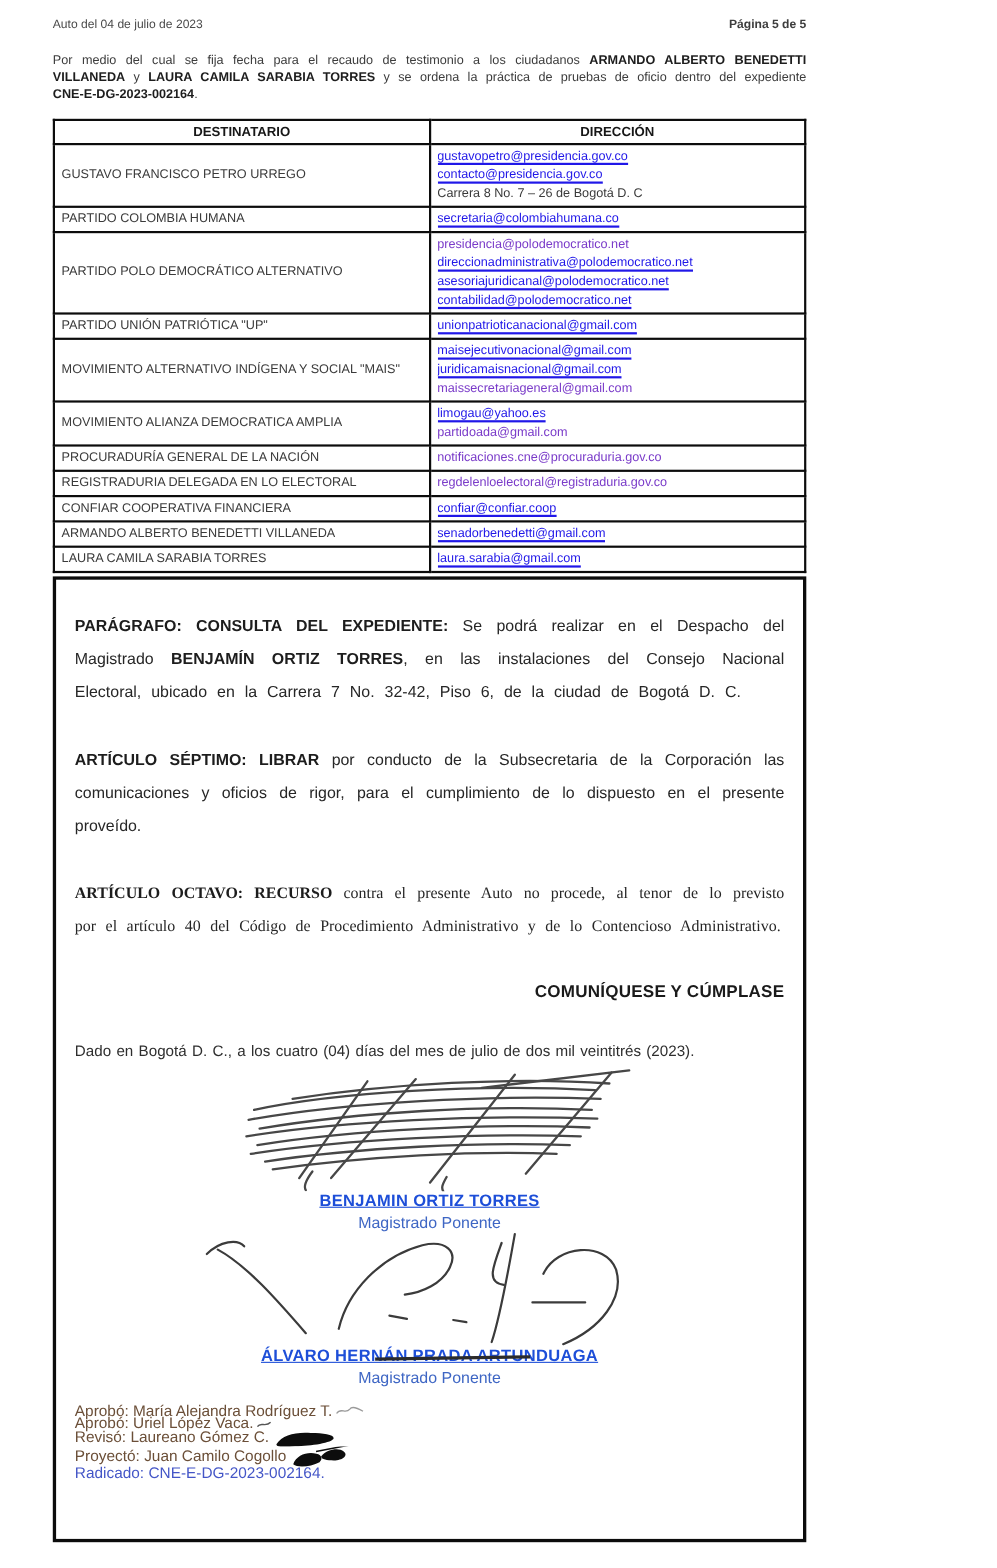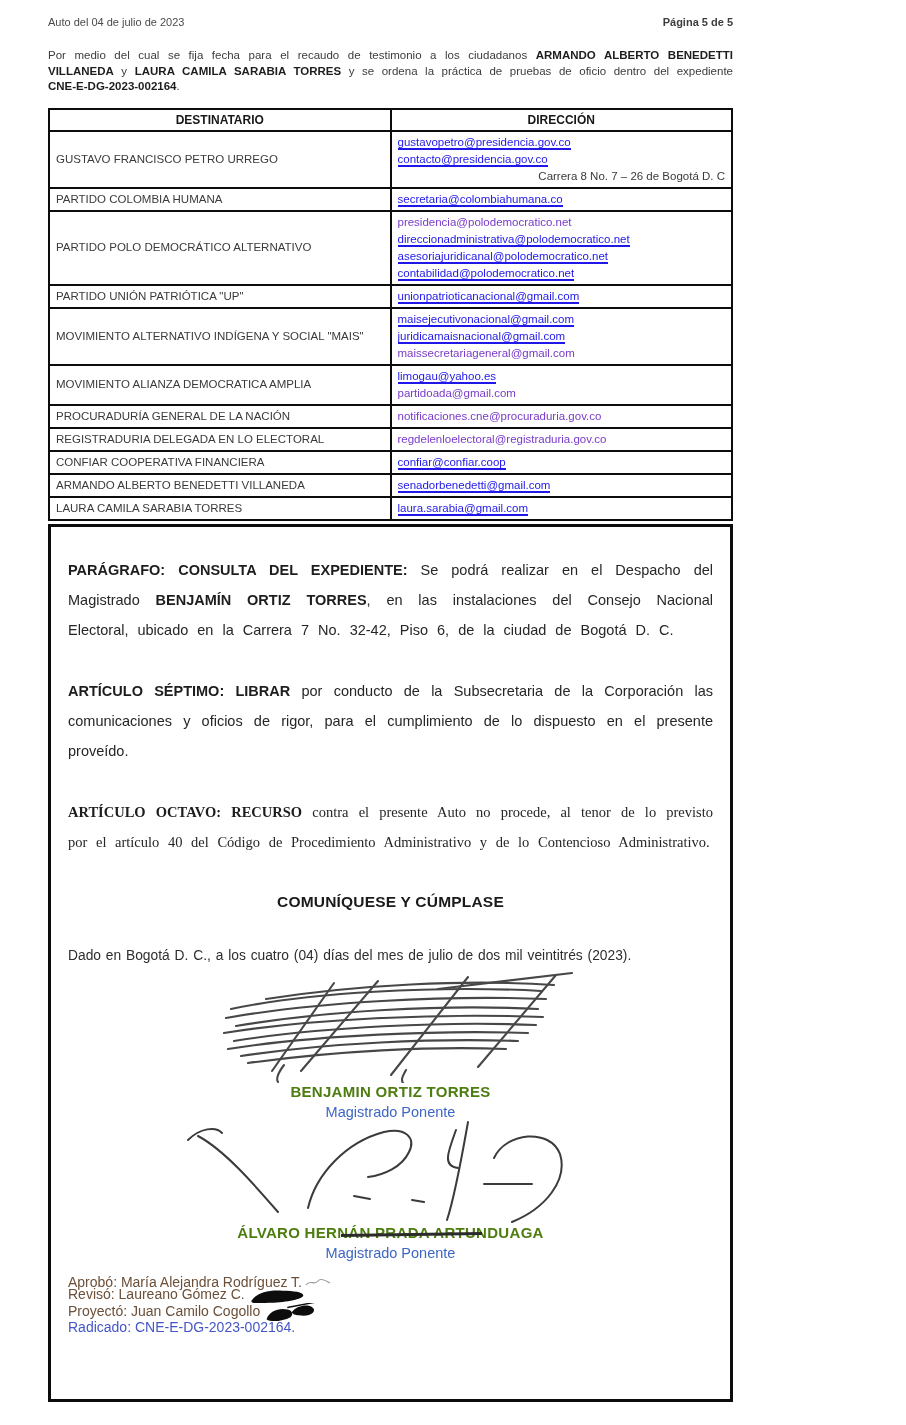--- a/index.html
+++ b/index.html
@@ -16,35 +16,35 @@
 
   
   table.recip{width:100%;border-collapse:collapse;margin-top:13px;table-layout:fixed;}
   table.recip th{border:2px solid #0c0c0c;font-size:12px;font-weight:700;color:#171717;
     text-align:center;padding:3px 2px;}
   table.recip td{border:2px solid #0c0c0c;font-size:11.5px;vertical-align:middle;padding:2px 6px;}
   td.dest{color:#3a3a3a;padding-left:14px;width:50%;line-height:15px;}
   td.dir div{line-height:17px;white-space:nowrap;overflow:hidden;}
   a.email-link{color:var(--link,#2017e8);text-decoration:none;border-bottom:2px solid var(--link,#2017e8);cursor:pointer;}
   a.email-plain{color:var(--visited,#7a3bc9);text-decoration:none;cursor:pointer;}
-  .addr-text{color:#3a3a3a;text-align:right;}
+  .addr-text{color:#3a3a3a;}
 
   
   .docbox{margin-top:3px;border:3px solid #0c0c0c;box-sizing:border-box;height:878px;
     padding:14px 17px 0 17px;overflow:hidden;}
   .bodytxt{font-size:14.5px;line-height:30px;text-align:justify;word-spacing:5px;color:#262626;margin:0;}
   .p1{margin-top:14px;}
   .p2{margin-top:31px;}
   .p3{margin-top:31px;font-family:Liberation Serif, serif;}
-  .heading{margin-top:36px;text-align:center;font-weight:700;font-size:15.5px;color:#1a1a1a;letter-spacing:.2px;}
+  .heading{margin-top:36px;text-align:right;font-weight:700;font-size:15.5px;color:#1a1a1a;letter-spacing:.2px;}
   .dado{margin-top:30px;font-size:13.8px;color:#2e2e2e;word-spacing:1px;text-align:left;}
 
   .sigblock{text-align:center;}
   .sig-svg{display:block;margin:0 auto;}
-  .sig-name{font-weight:700;font-size:15px;color:#4d7c0f;letter-spacing:.3px;position:relative;display:inline-block;}
+  .sig-name{font-weight:700;font-size:15px;color:#1d4ed8;letter-spacing:.3px;position:relative;display:inline-block;text-decoration:underline;}
   .sig-title{font-size:14.5px;color:var(--titleblue,#3e66c4);margin-top:3px;}
   .name-strike{position:absolute;left:34%;top:54%;width:46%;height:3px;background:#2b2b2b;transform:rotate(-.8deg);}
 
   
   .footnotes{margin-top:16px;font-size:14px;line-height:11px;color:#6b4f38;}
   .footnotes .line{white-space:nowrap;position:relative;}
   .footnotes .blue{color:#4456c7;}
   .mark{display:inline-block;vertical-align:middle;margin-left:2px;}
   .stamp{display:inline-block;vertical-align:middle;margin-left:4px;}
 </style>
@@ -204,20 +204,25 @@
       <div class="sig-title">Magistrado Ponente</div>
     </div>
 
     <div class="footnotes">
       <div class="line">
         <span>Aprobó: María Alejandra Rodríguez T.</span><svg class="mark" width="28" height="11" viewBox="0 0 28 11">
             <path d="M2,8 C6,2 10,9 14,4 C16,1 21,3 26,6" fill="none" stroke="#9a9a9a" stroke-width="1.2"></path>
           </svg>
       </div>
       <div class="line">
+        <span>Aprobó: Uriel López Vaca.</span><svg class="mark" width="16" height="10" viewBox="0 0 16 10">
+            <path d="M2,7 C5,2 9,8 14,3" fill="none" stroke="#555" stroke-width="1.3"></path>
+          </svg>
+      </div>
+      <div class="line">
         <span>Revisó: Laureano Gómez C.</span><svg class="stamp" width="58" height="15" viewBox="0 0 58 15">
             <path d="M2,11 C8,3 20,1 34,3 C46,4 56,6 54,10 C50,14 30,15 16,14 C8,14 2,14 2,11 Z" fill="#0d0d0d" transform="rotate(-4 29 8)"></path>
           </svg>
       </div>
       <div class="line">
         <span>Proyectó: Juan Camilo Cogollo</span><svg class="stamp" width="56" height="19" viewBox="0 0 56 19">
             <g transform="rotate(-7 28 10)">
               <path d="M2,13 C6,5 16,3 24,6 C28,7 30,11 26,14 C18,17 6,17 2,13 Z" fill="#0d0d0d"></path>
               <path d="M28,9 C34,3 45,3 49,7 C53,11 47,15 39,14 C33,13 28,12 28,9 Z" fill="#0d0d0d"></path>
               <path d="M24,4 L54,2" stroke="#0d0d0d" stroke-width="1.4" fill="none"></path>

